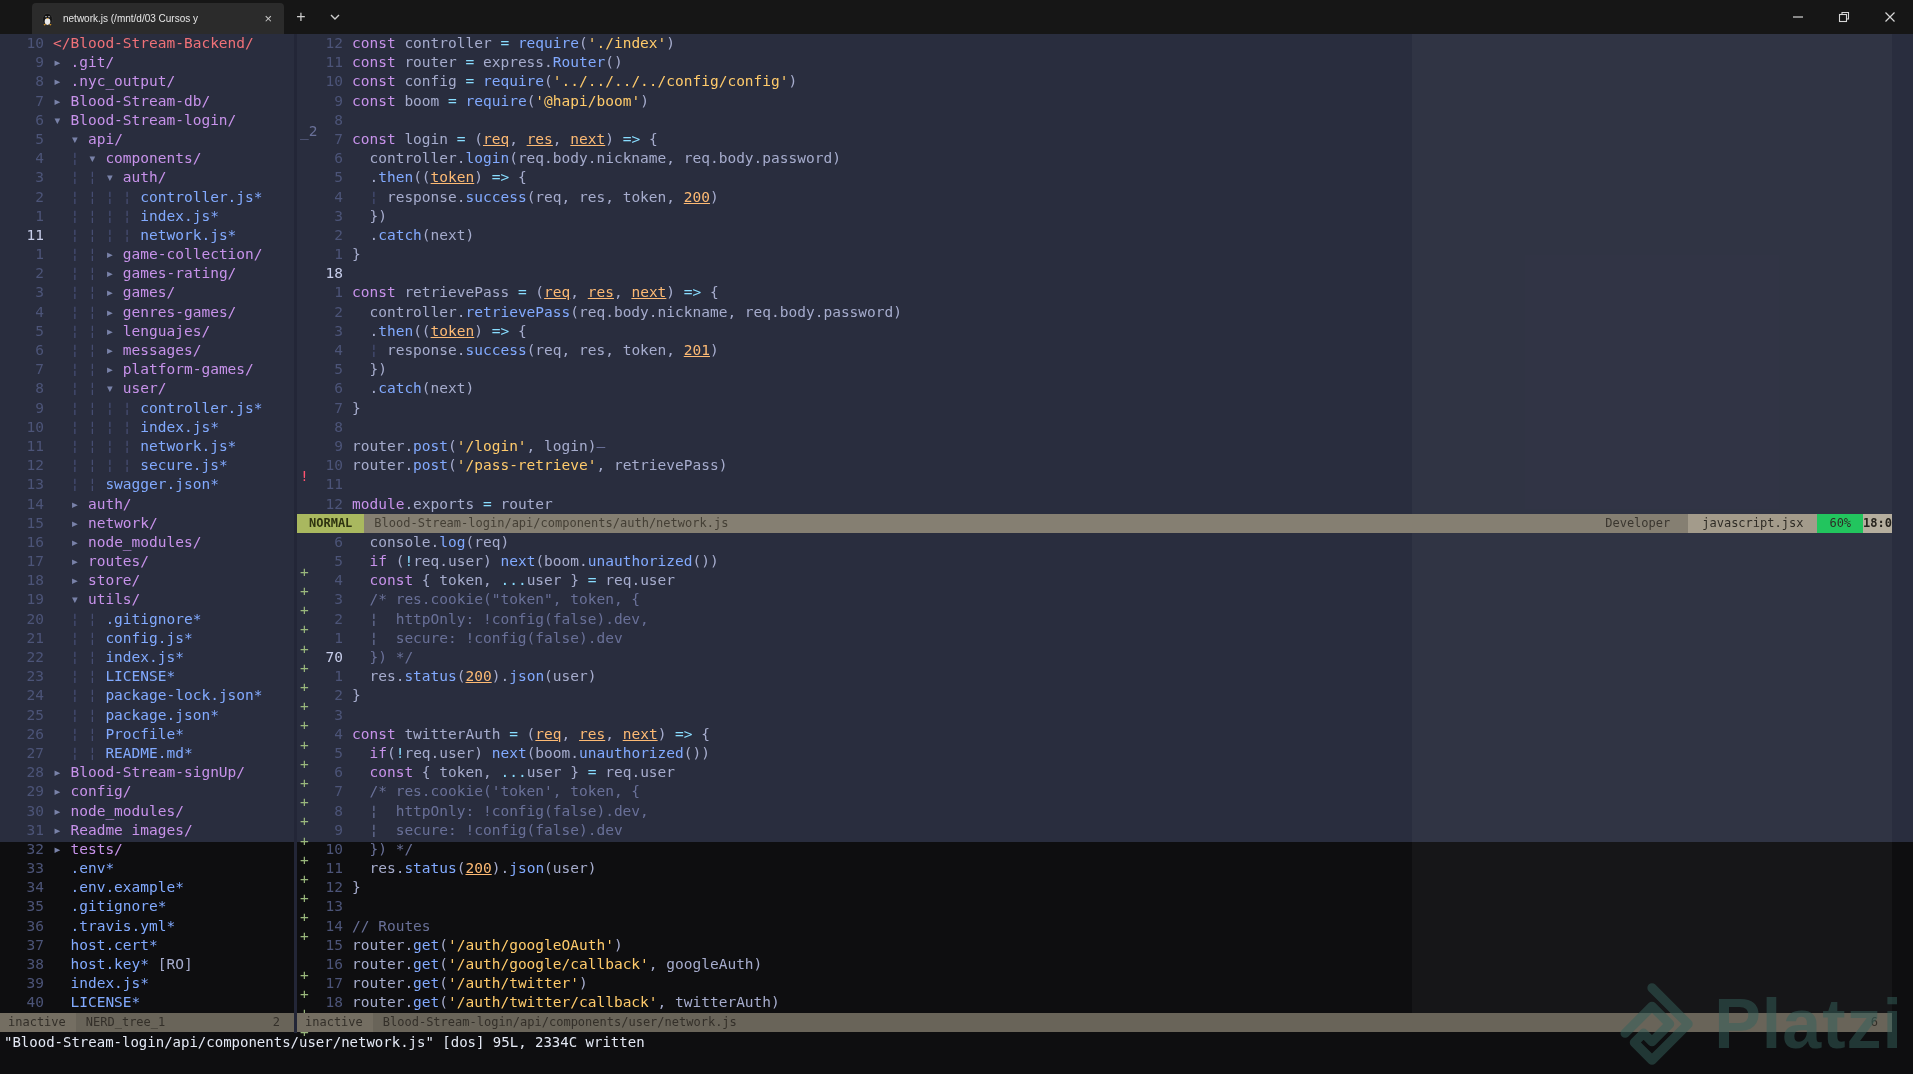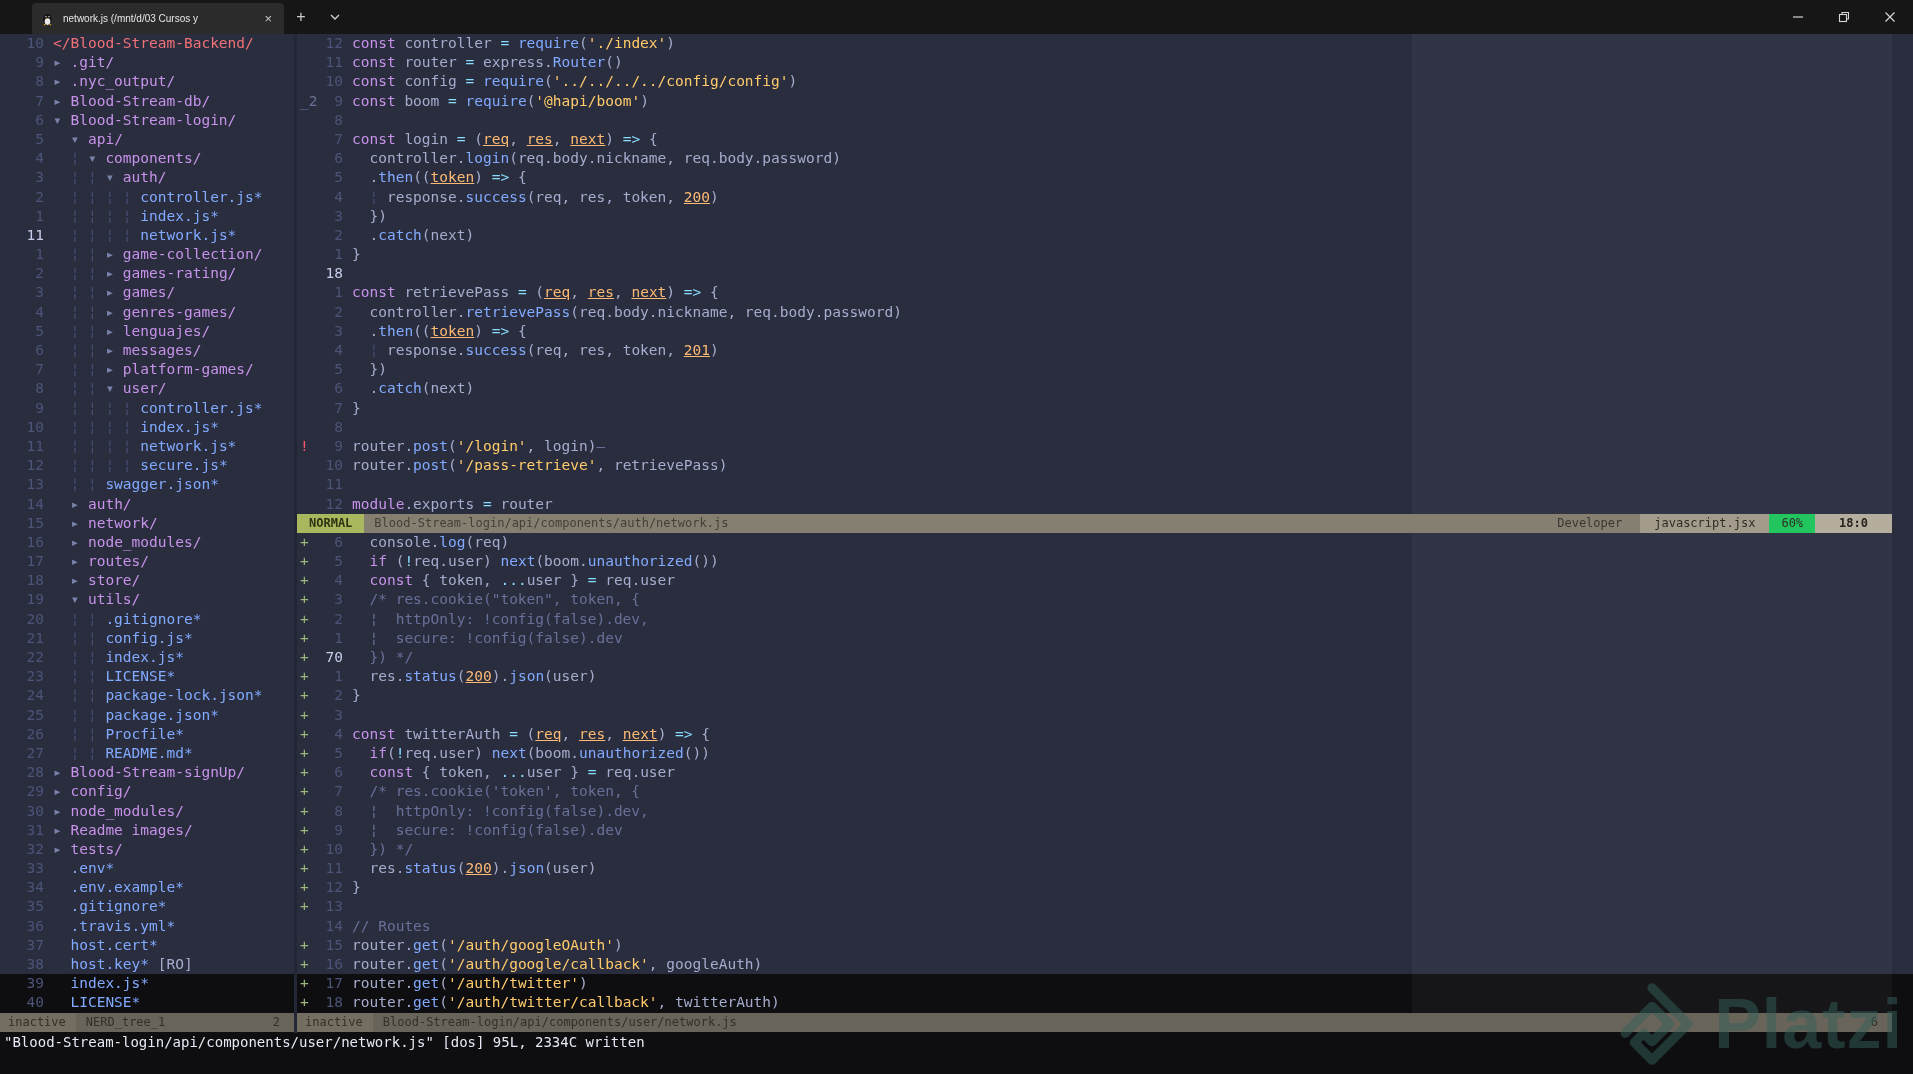--- a/index.html
+++ b/index.html
@@ -13,29 +13,29 @@
   .tab { margin-left:32px; width:252px; background:#2b2b2b; display:flex; align-items:center;
          gap:8px; padding:0 8px; border-radius:4px 4px 0 0; margin-top:3px; }
   .tab-title { color:#e6e6e6; font-size:10px; white-space:nowrap; overflow:hidden; flex:1; }
   .tab-close { color:#c9c9c9; font-size:13px; padding:0 4px; }
   .tb-btn { width:34px; display:flex; align-items:center; justify-content:center;
             color:#cfcfcf; font-size:16px; }
   .tb-spacer { flex:1; }
   .win-btn { width:46px; display:flex; align-items:center; justify-content:center; }
 
   
-  .editor { position:absolute; top:34px; left:0; width:1913px; height:940px; background:#292d3e; }
+  .editor { position:absolute; top:34px; left:0; width:1913px; height:808px; background:#292d3e; }
   .colorcolumn { position:absolute; left:1412px; top:0; width:480px; height:979px;
                  background:rgba(255,255,255,0.035); }
   .tree-col { position:absolute; left:0; top:0; width:294px; }
   .vsep { position:absolute; left:294px; top:0; width:3px; height:999px; background:#232637; }
   .code-col { position:absolute; left:297px; top:0; width:1595px; }
 
   .row { display:flex; height:19.2px; line-height:19.2px; font-size:14.5px; white-space:pre; }
-  .sign { flex:0 0 24px; padding-left:3px; }
+  .sign { flex:0 0 24px; padding-left:3px;margin-top:30px; }
   .num  { flex:0 0 22px; text-align:right; color:#4c5478; }
   .tree-col .num { flex:0 0 44px; }
   .num.cur { color:#c7cdea; }
   .code { margin-left:9px; white-space:pre; }
   .code span { white-space:pre; }
 
   .c-p { color:#c792ea; }      
   .c-b { color:#82aaff;text-align:right; }      
   .c-y { color:#ffcb6b; }      
   .c-o { color:#fdba74;text-decoration:underline; }      
@@ -52,21 +52,21 @@
 
   
   .statusline { display:flex; height:19.2px; line-height:19.2px; font-size:12px; overflow:hidden; }
   .sl-active { background:#857f72; color:#443f35; }
   .sl-mode { background:#a9b85f; color:#2e3310; font-weight:bold; padding:0 12px; }
   .sl-path { padding-left:10px; white-space:nowrap; }
   .sl-fill { flex:1; }
   .sl-user { padding:0 18px; color:#3a362f; }
   .sl-ft  { background:#a39b8b; color:#2f2c26; padding:0 14px; }
   .sl-pct { background:#22c55e; color:#2f2c26; padding:0 12px; }
-  .sl-pos { background:#b5ae9e; color:#26231d; font-weight:bold; padding:0 24px; }
+  .sl-pos { background:#b5ae9e; color:#26231d; font-weight:bold; padding:0 0; }
   .sl-inactive { background:#696459; color:#332f29; }
   .sl-state { padding:0 10px 0 8px; background:#746e62; }
   .sl-name { padding-left:10px; white-space:nowrap; }
   .sl-val { padding-right:14px; }
 
   .cmdline { position:absolute; left:0; top:999px; width:1913px; height:19.2px;
              line-height:19.2px; font-size:14px; color:#e4e9f5; padding-left:4px; white-space:pre; }
 
   
   .watermark { position:absolute; right:10px; bottom:8px; display:flex; align-items:center;

